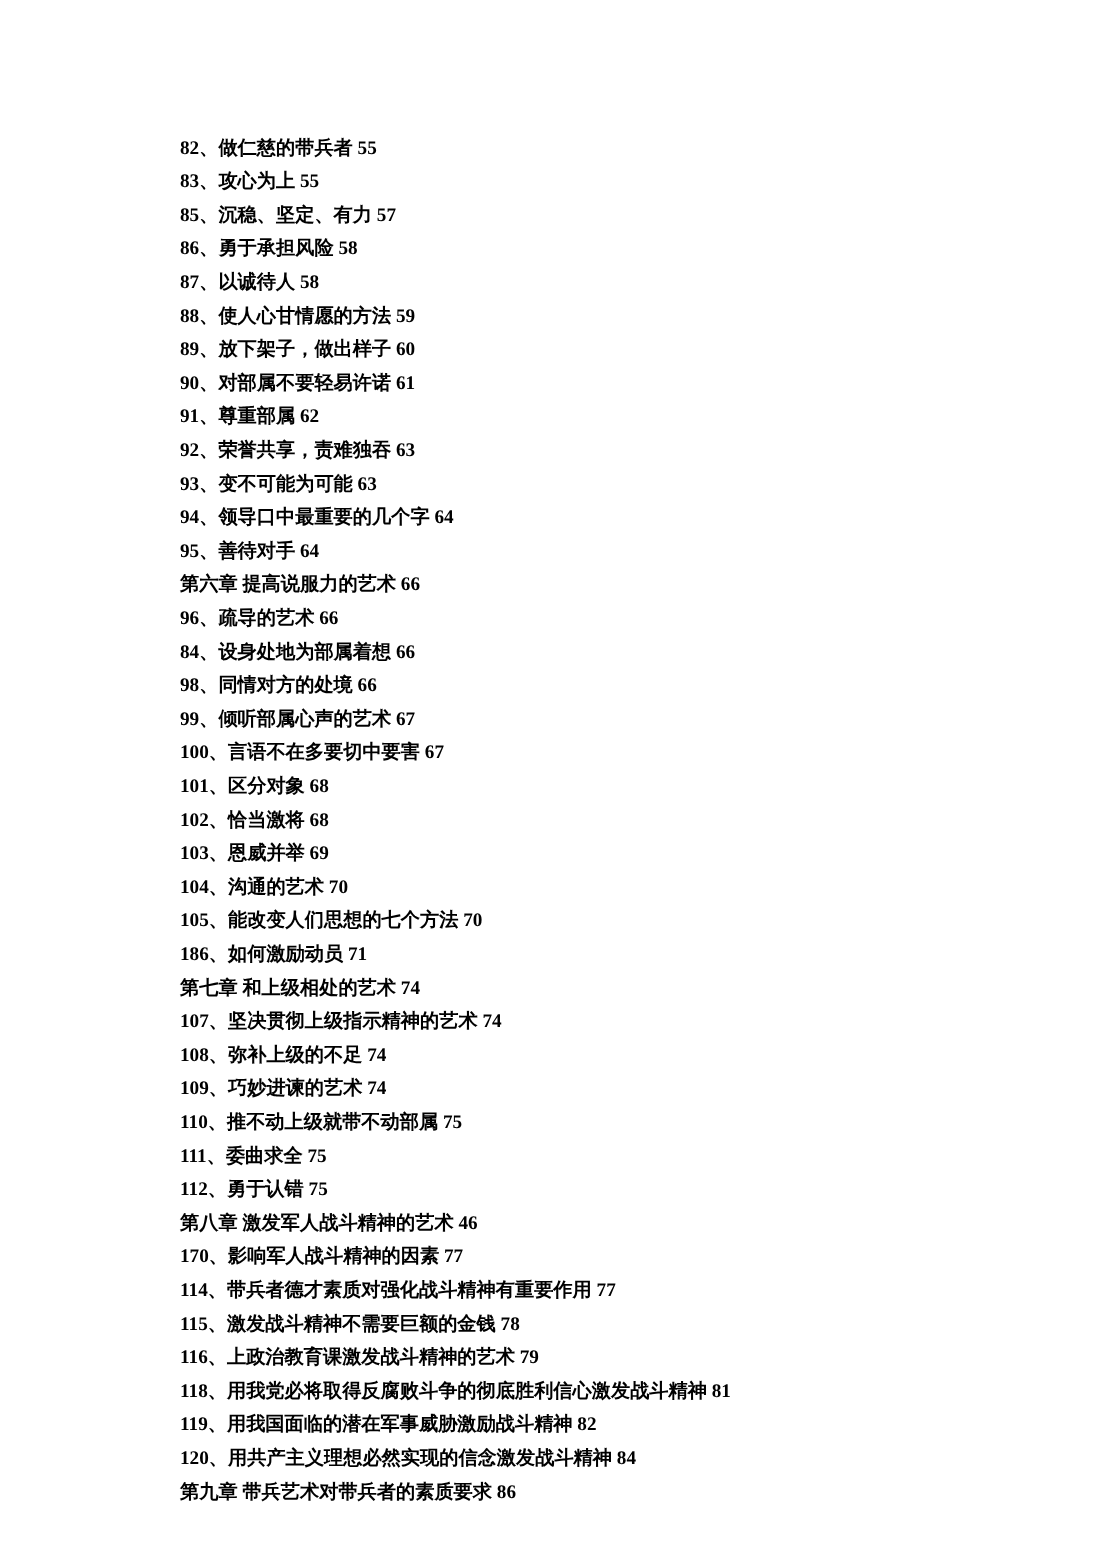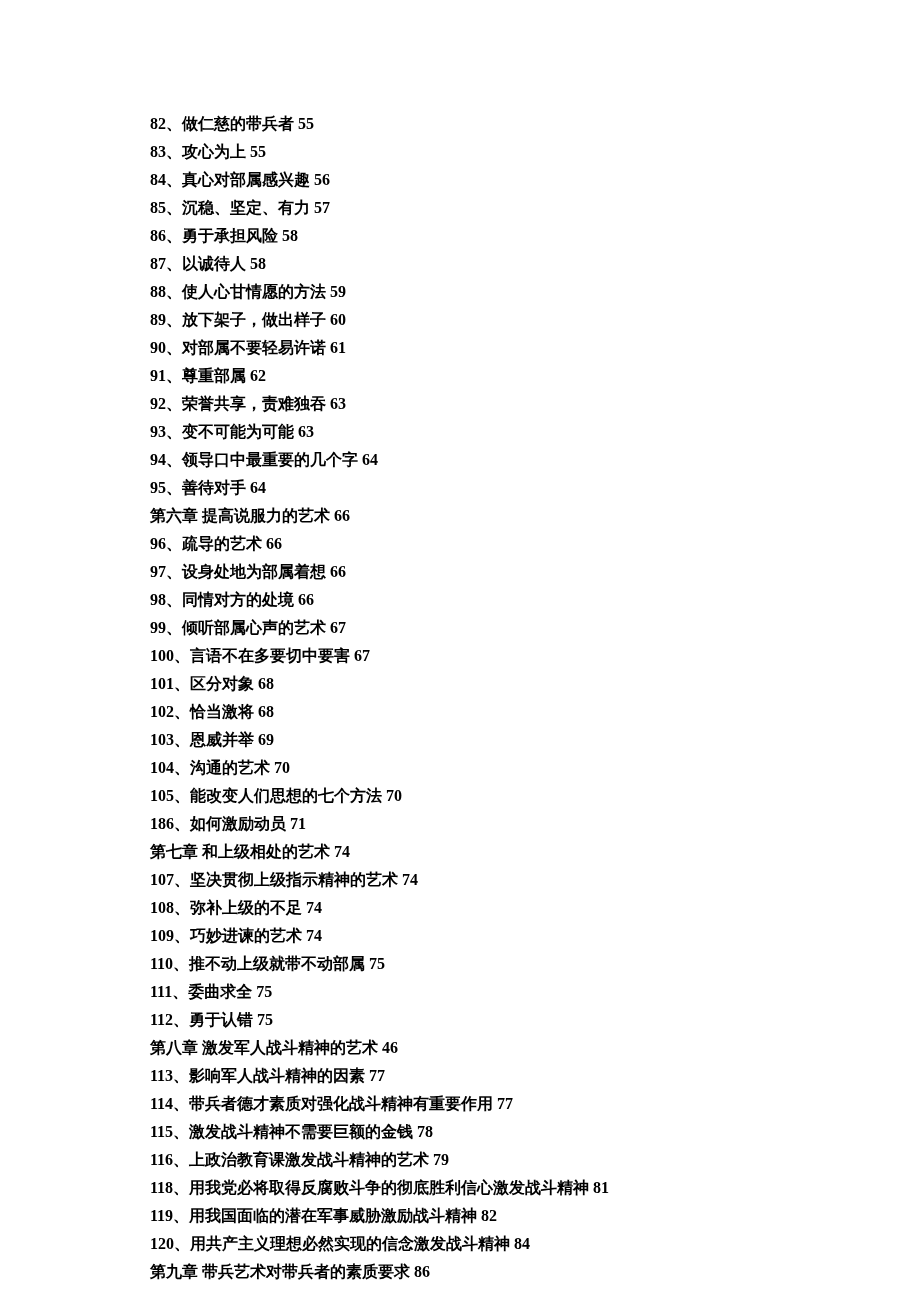--- a/index.html
+++ b/index.html
@@ -20,53 +20,52 @@
     font-weight: bold;
   }
 </style>
 </head>
 <body>
 
 <div class="page">
   <div id="toc-container">
       <div class="toc-line">82、做仁慈的带兵者 55</div>
       <div class="toc-line">83、攻心为上 55</div>
-      <div class="toc-line">84、真心对部属感兴趣 56</div>
       <div class="toc-line">85、沉稳、坚定、有力 57</div>
       <div class="toc-line">86、勇于承担风险 58</div>
       <div class="toc-line">87、以诚待人 58</div>
       <div class="toc-line">88、使人心甘情愿的方法 59</div>
       <div class="toc-line">89、放下架子，做出样子 60</div>
       <div class="toc-line">90、对部属不要轻易许诺 61</div>
       <div class="toc-line">91、尊重部属 62</div>
       <div class="toc-line">92、荣誉共享，责难独吞 63</div>
       <div class="toc-line">93、变不可能为可能 63</div>
       <div class="toc-line">94、领导口中最重要的几个字 64</div>
       <div class="toc-line">95、善待对手 64</div>
       <div class="toc-line">第六章 提高说服力的艺术 66</div>
       <div class="toc-line">96、疏导的艺术 66</div>
-      <div class="toc-line">97、设身处地为部属着想 66</div>
+      <div class="toc-line">84、设身处地为部属着想 66</div>
       <div class="toc-line">98、同情对方的处境 66</div>
       <div class="toc-line">99、倾听部属心声的艺术 67</div>
       <div class="toc-line">100、言语不在多要切中要害 67</div>
       <div class="toc-line">101、区分对象 68</div>
       <div class="toc-line">102、恰当激将 68</div>
       <div class="toc-line">103、恩威并举 69</div>
       <div class="toc-line">104、沟通的艺术 70</div>
       <div class="toc-line">105、能改变人们思想的七个方法 70</div>
       <div class="toc-line">186、如何激励动员 71</div>
       <div class="toc-line">第七章 和上级相处的艺术 74</div>
       <div class="toc-line">107、坚决贯彻上级指示精神的艺术 74</div>
       <div class="toc-line">108、弥补上级的不足 74</div>
       <div class="toc-line">109、巧妙进谏的艺术 74</div>
       <div class="toc-line">110、推不动上级就带不动部属 75</div>
       <div class="toc-line">111、委曲求全 75</div>
       <div class="toc-line">112、勇于认错 75</div>
       <div class="toc-line">第八章 激发军人战斗精神的艺术 46</div>
-      <div class="toc-line">113、影响军人战斗精神的因素 77</div>
+      <div class="toc-line">170、影响军人战斗精神的因素 77</div>
       <div class="toc-line">114、带兵者德才素质对强化战斗精神有重要作用 77</div>
       <div class="toc-line">115、激发战斗精神不需要巨额的金钱 78</div>
       <div class="toc-line">116、上政治教育课激发战斗精神的艺术 79</div>
       <div class="toc-line">118、用我党必将取得反腐败斗争的彻底胜利信心激发战斗精神 81</div>
       <div class="toc-line">119、用我国面临的潜在军事威胁激励战斗精神 82</div>
       <div class="toc-line">120、用共产主义理想必然实现的信念激发战斗精神 84</div>
       <div class="toc-line">第九章 带兵艺术对带兵者的素质要求 86</div>
     </div>
 </div>
 

